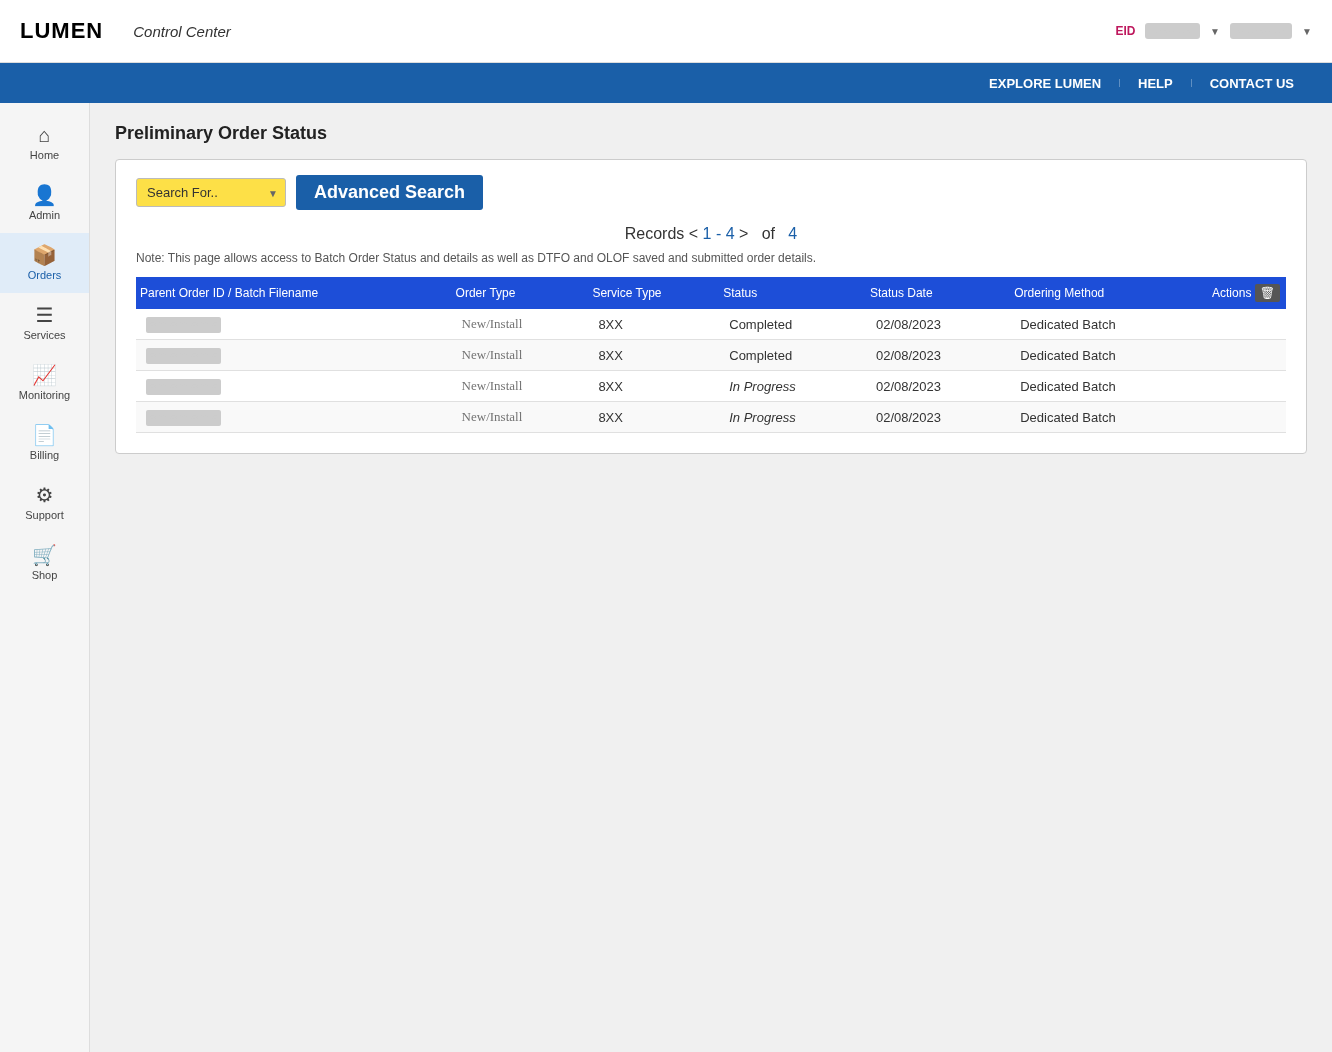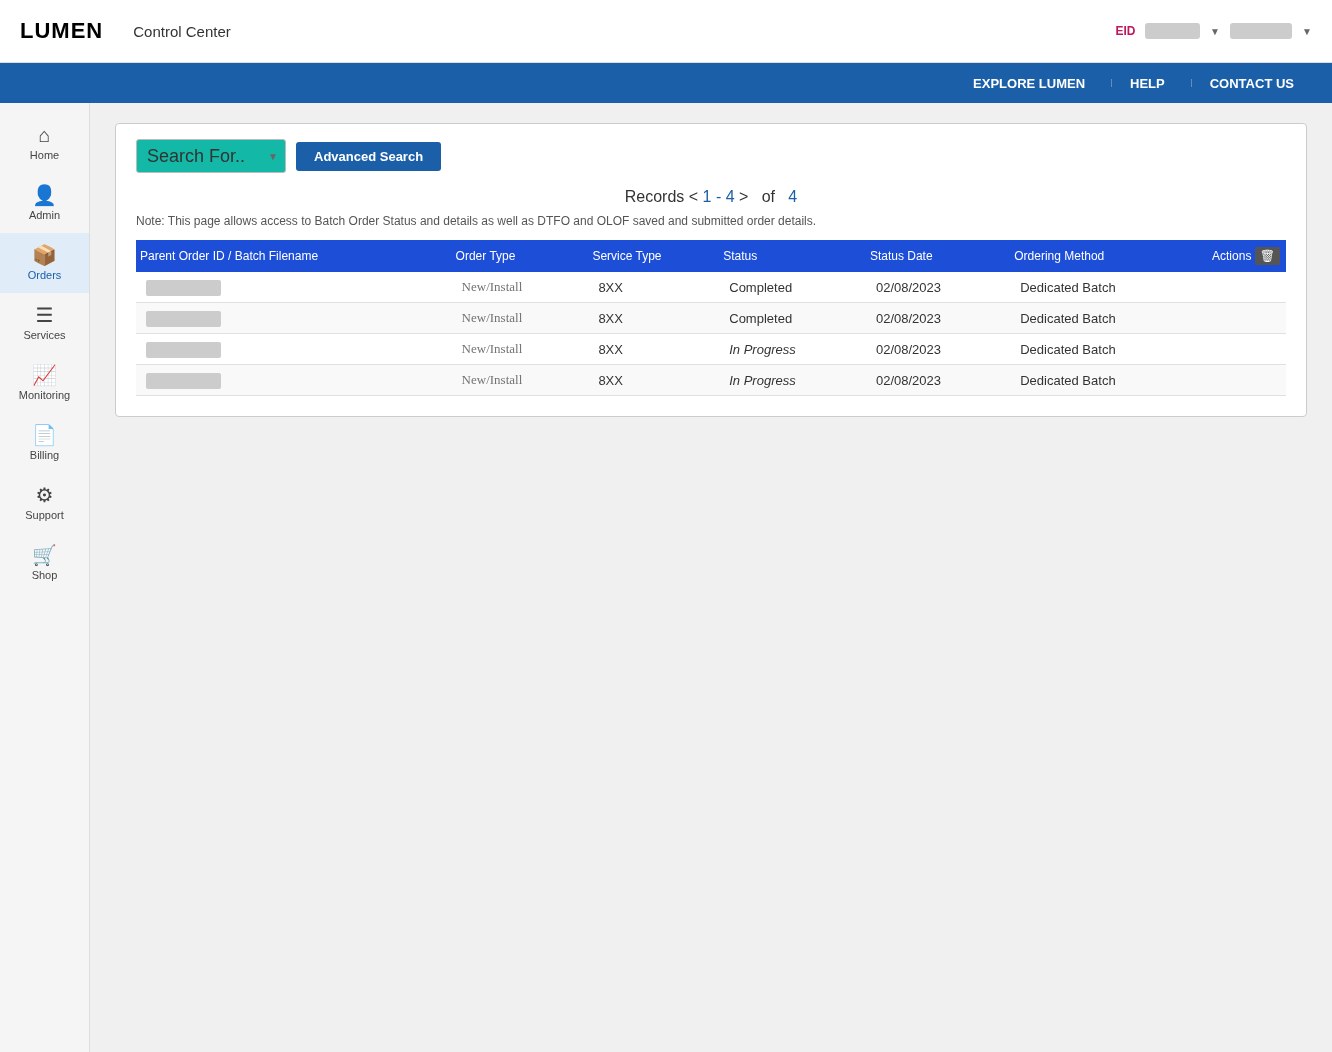--- a/index.html
+++ b/index.html
@@ -17,20 +17,21 @@
     .logo {
       font-size: 22px;
       font-weight: bold;
       letter-spacing: 1px;
       color: #000;
       margin-right: 30px;
     }
     .control-center-label {
       font-size: 15px;
       color: #333;
+      font-style: italic;
     }
     .top-header-right {
       margin-left: auto;
       display: flex;
       align-items: center;
       gap: 10px;
       font-size: 12px;
       color: #555;
     }
     .eid-label { font-weight: bold; color: #be185d; }
@@ -44,21 +45,21 @@
     .dropdown-arrow { font-size: 10px; color: #666; cursor: pointer; }
 
     
     .blue-nav {
       background: #1a5fa8;
       height: 40px;
       display: flex;
       align-items: center;
       justify-content: flex-end;
       padding: 16px 20px;
-      gap: 8px;
+      gap: 0;
     }
     .blue-nav a {
       color: #fff;
       text-decoration: none;
       font-size: 13px;
       font-weight: bold;
       padding: 0 18px;
       height: 100%;
       display: flex;
       align-items: center;
@@ -133,25 +134,25 @@
       align-items: center;
       gap: 10px;
       margin-bottom: 15px;
     }
 
     .search-select-wrapper {
       position: relative;
     }
     .search-select {
       appearance: none;
-      background: #14b8a6;
+      background: #fde047;
       border: 1px solid #bbb;
       border-radius: 3px;
       padding: 6px 28px 6px 10px;
-      font-size: 18px;
+      font-size: 13px;
       color: #333;
       cursor: pointer;
       min-width: 150px;
     }
     .search-select-arrow {
       position: absolute;
       right: 8px;
       top: 50%;
       transform: translateY(-50%);
       font-size: 10px;
@@ -167,21 +168,21 @@
       border-radius: 3px;
       font-size: 13px;
     }
 
     .advanced-search-btn {
       background: #1a5fa8;
       color: #fff;
       border: none;
       padding: 7px 18px;
       border-radius: 3px;
-      font-size: 13px;
+      font-size: 18px;
       font-weight: bold;
       cursor: pointer;
       white-space: nowrap;
     }
 
     
     .records-info {
       text-align: center;
       font-size: 16px;
       color: #333;
@@ -302,20 +303,21 @@
       <span class="sidebar-icon">⚙</span>
       <span class="sidebar-label">Support</span>
     </a>
     <a class="sidebar-item">
       <span class="sidebar-icon">🛒</span>
       <span class="sidebar-label">Shop</span>
     </a>
   </nav>
 
   <div class="content-area">
+    <div class="page-title">Preliminary Order Status</div>
 
     <div class="search-panel">
 
       <div class="search-row">
         <div class="search-select-wrapper">
           <select class="search-select">
             <option>Search For..</option>
           </select>
           <span class="search-select-arrow">▼</span>
         </div>

